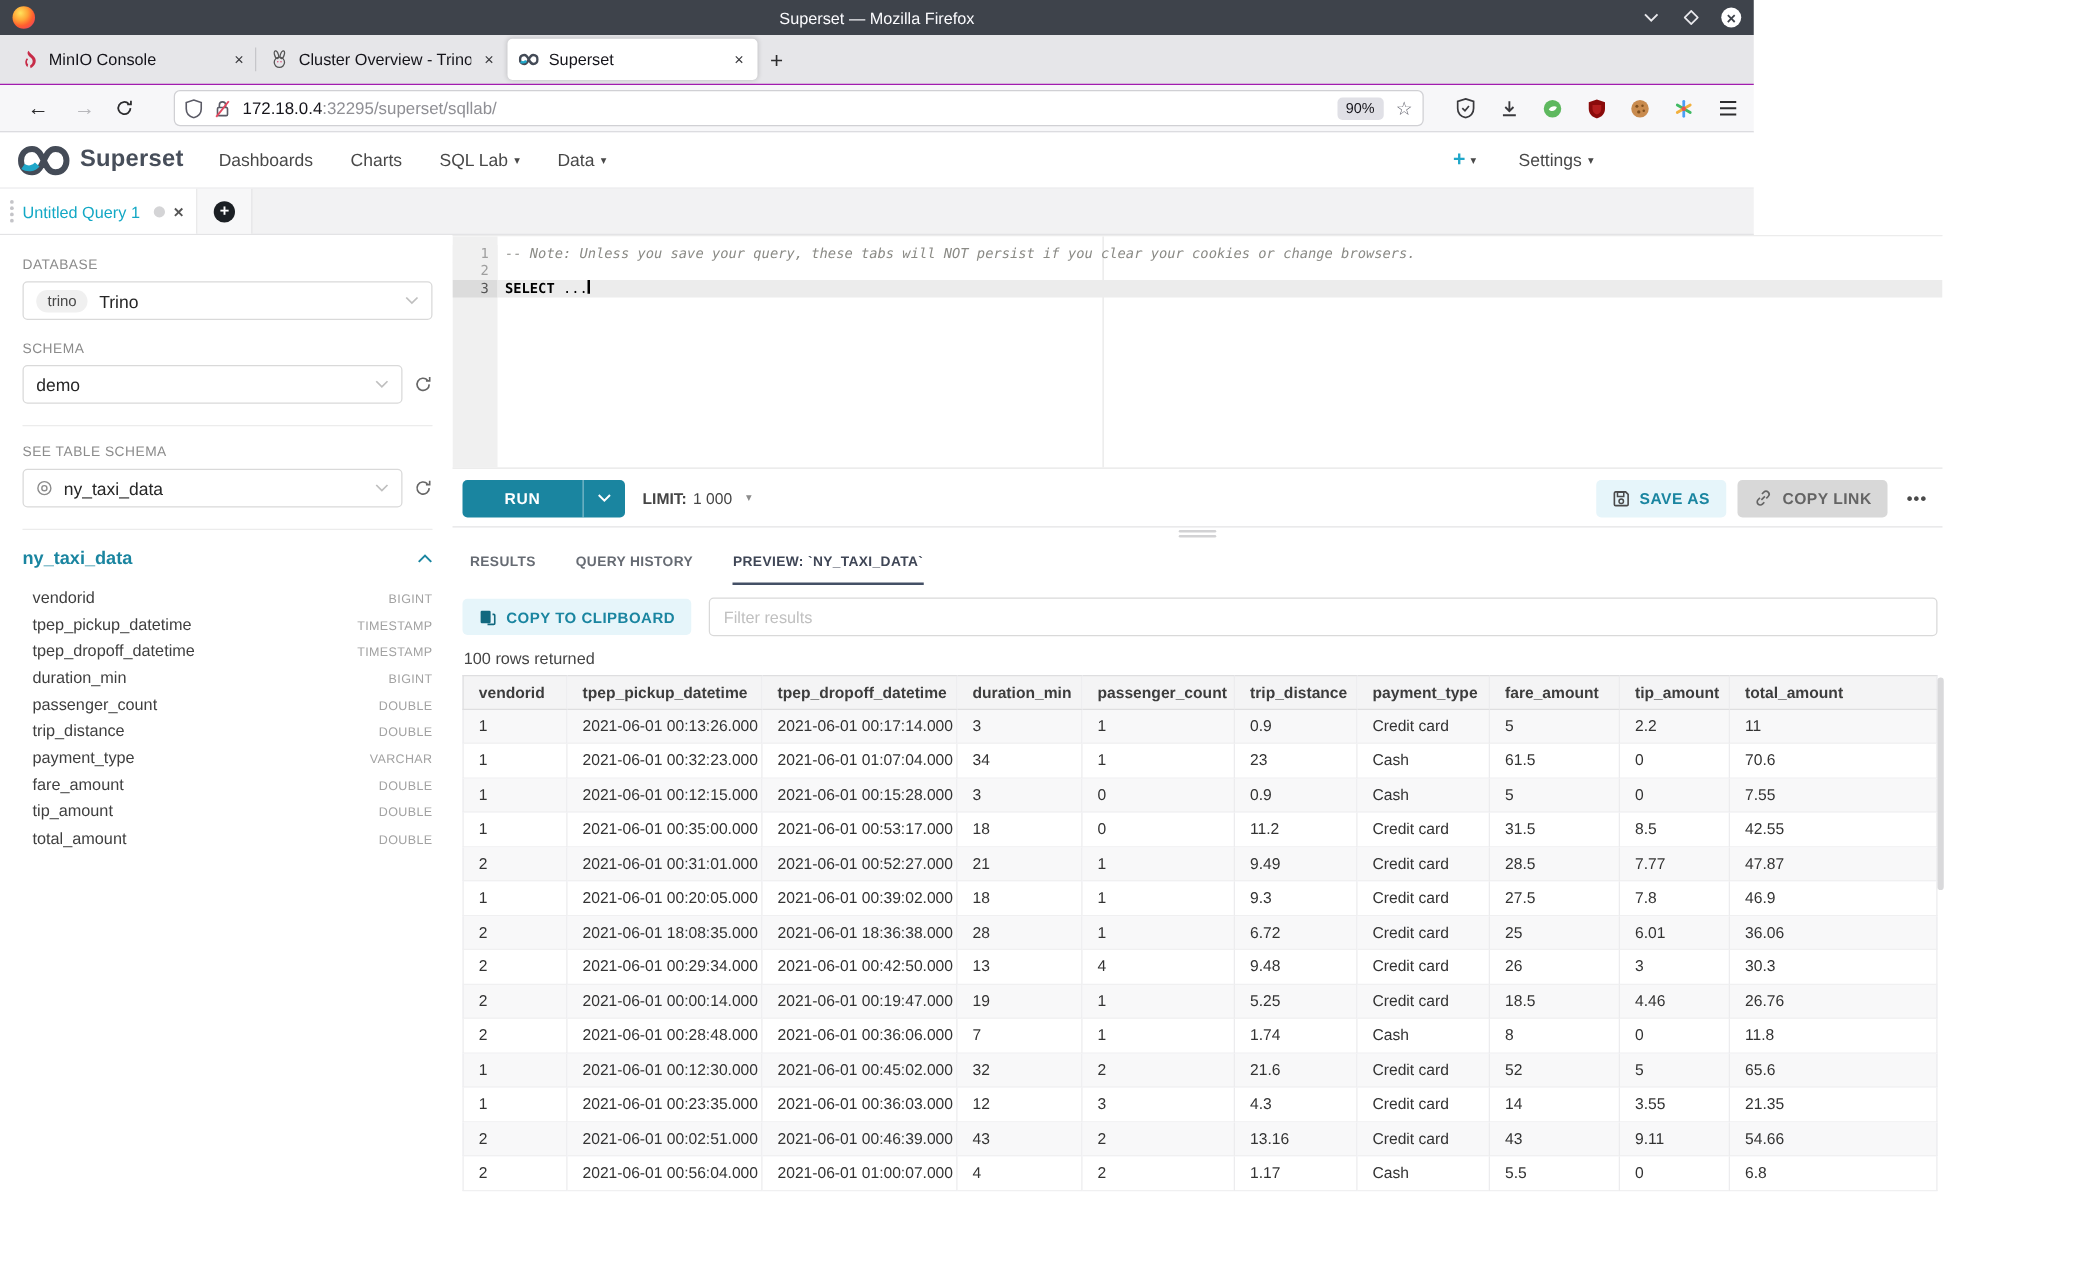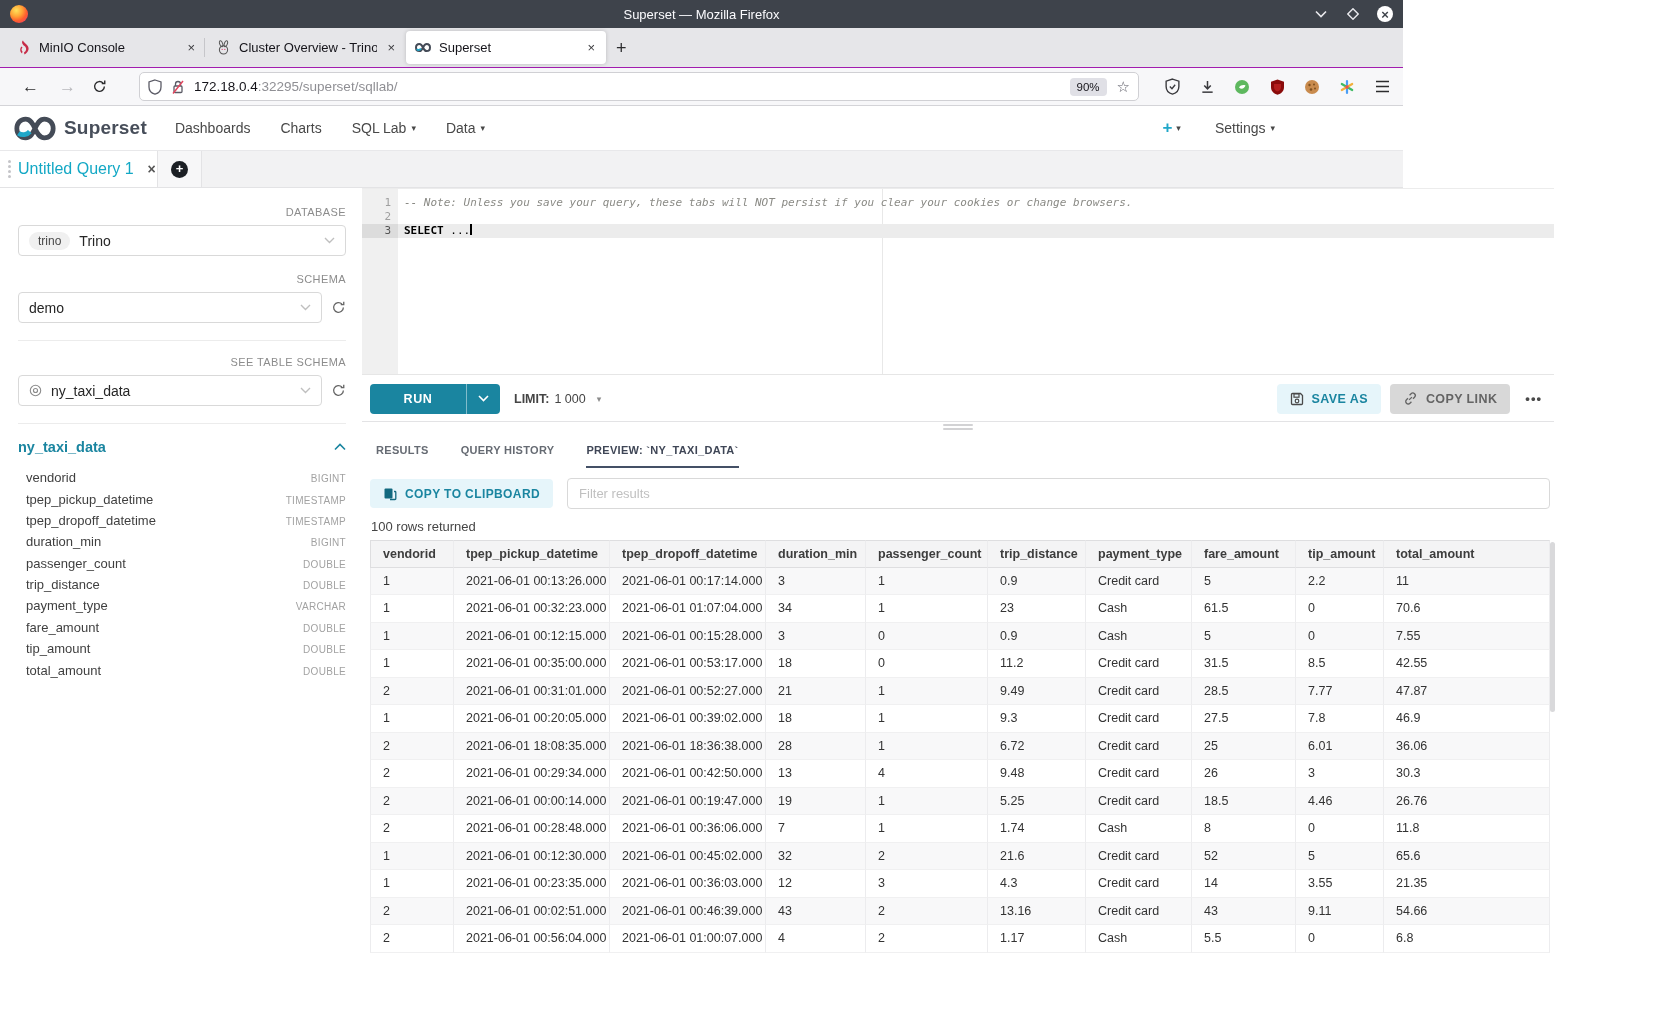--- a/index.html
+++ b/index.html
@@ -54,29 +54,29 @@
   .header-right { margin-left:auto; display:flex; align-items:center; gap:34px; }
   .plus-menu { color:#20a7c9; font-size:17px; font-weight:bold; display:flex; align-items:center; gap:4px; }
   .plus-menu .caret, .settings .caret { font-size:9px; color:#484848; }
   .settings { font-size:14px; color:#484848; display:flex; align-items:center; gap:5px; }
 
   
   .qtab-row { height:37px; background:#f2f2f3; border-bottom:1px solid #e3e3e5; display:flex; align-items:stretch; }
   .qtab { width:158px; background:#fff; display:flex; align-items:center; padding:0 10px 0 8px; gap:7px; border-right:1px solid #e3e3e5; }
   .drag-dots { display:flex; flex-direction:column; gap:2px; }
   .drag-dots i { width:3px; height:3px; border-radius:50%; background:#c4c4c8; }
-  .qtab-label { font-size:16px; color:#13a8c5; flex:1; white-space:nowrap; }
+  .qtab-label { font-size:13px; color:#13a8c5; flex:1; white-space:nowrap; }
   .qtab-dot { width:9px; height:9px; border-radius:50%; background:#d4d4d6; }
   .qtab-close { color:#565656; font-size:14px; font-weight:bold; }
   .qtab-add-cell { width:44px; background:#f7f7f8; border-right:1px solid #e3e3e5; display:flex; align-items:center; justify-content:center; }
   .add-circle { width:17px; height:17px; background:#1b1f24; color:#fff; border-radius:50%; font-size:13px; line-height:16px; text-align:center; font-weight:bold; }
 
   
   .main { position:absolute; top:188px; left:0; right:0; bottom:0; }
-  .sidebar { position:absolute; left:0; top:0; width:362px; bottom:0; background:#fff; padding:18px 16px 0 18px;text-align:right; }
+  .sidebar { position:absolute; left:0; top:0; width:362px; bottom:0; background:#fff; padding:18px 16px 0 18px; }
   .editor-pane { position:absolute; left:362px; top:0; width:1192px; bottom:0; background:#fff; }
 
   
   .fld-label { font-size:11px; color:#8c8c8c; letter-spacing:.4px; margin-bottom:7px; }
   .sel-row { display:flex; align-items:center; gap:9px; margin-bottom:17px; }
   .select { flex:1; height:31px; border:1px solid #d9d9d9; border-radius:4px; display:flex; align-items:center; padding:0 10px; gap:9px; background:#fff; }
   .select .chev { margin-left:auto; color:#bfbfbf; display:flex; }
   .db-pill { background:#f0f0f0; border-radius:9px; padding:2px 9px; font-size:12px; color:#484848; }
   .sel-value { font-size:14px; color:#262626; }
   .refresh-btn { color:#666; display:flex; }

